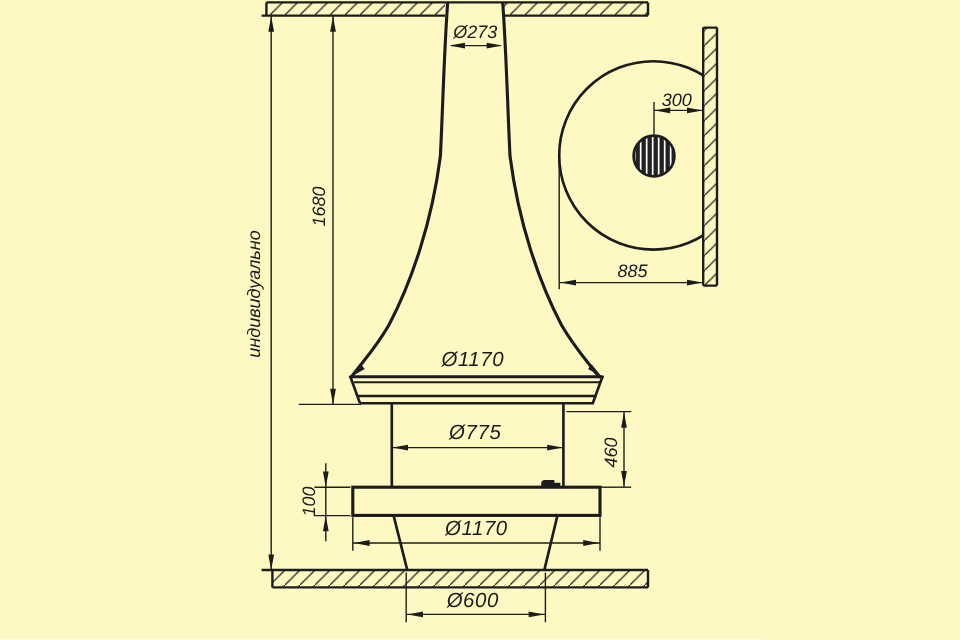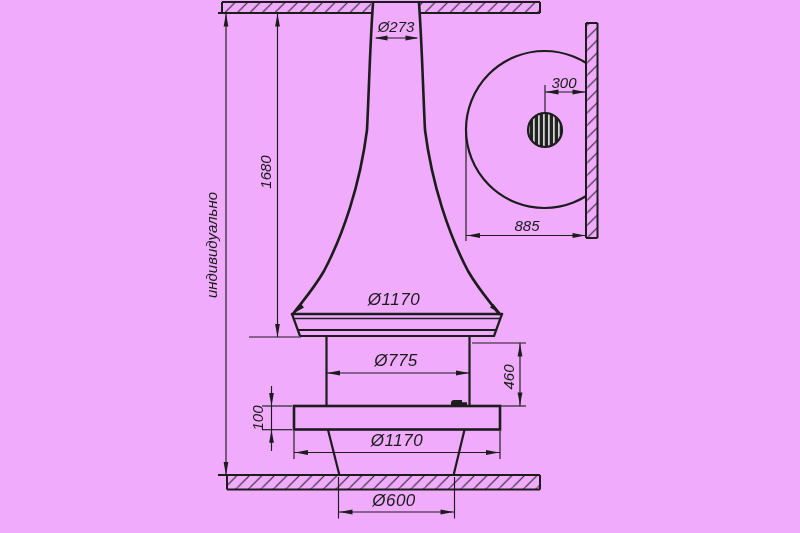--- a/index.html
+++ b/index.html
@@ -6,21 +6,21 @@
     margin: 0;
     padding: 0;
     background: #ffffff;
     width: 800px;
     height: 533px;
     overflow: hidden;
   }
   .canvas {
     width: 800px;
     height: 533px;
-    background: #f0abfc;
+    background: #fef9c3;
     position: relative;
   }
   svg { display: block; }
   .obj  { stroke:#1c1c1c; stroke-width:2.6; fill:none; stroke-linecap:round; }
   .obj2 { stroke:#1c1c1c; stroke-width:2.2; fill:none; stroke-linecap:butt; }
   .obj3 { stroke:#1c1c1c; stroke-width:1.7; fill:none; }
   .band { stroke:#1c1c1c; stroke-width:2;   fill:none; }
   .thin { stroke:#1c1c1c; stroke-width:1.15; fill:none; }
   .arr  { fill:#1c1c1c; stroke:none; }
   text {

